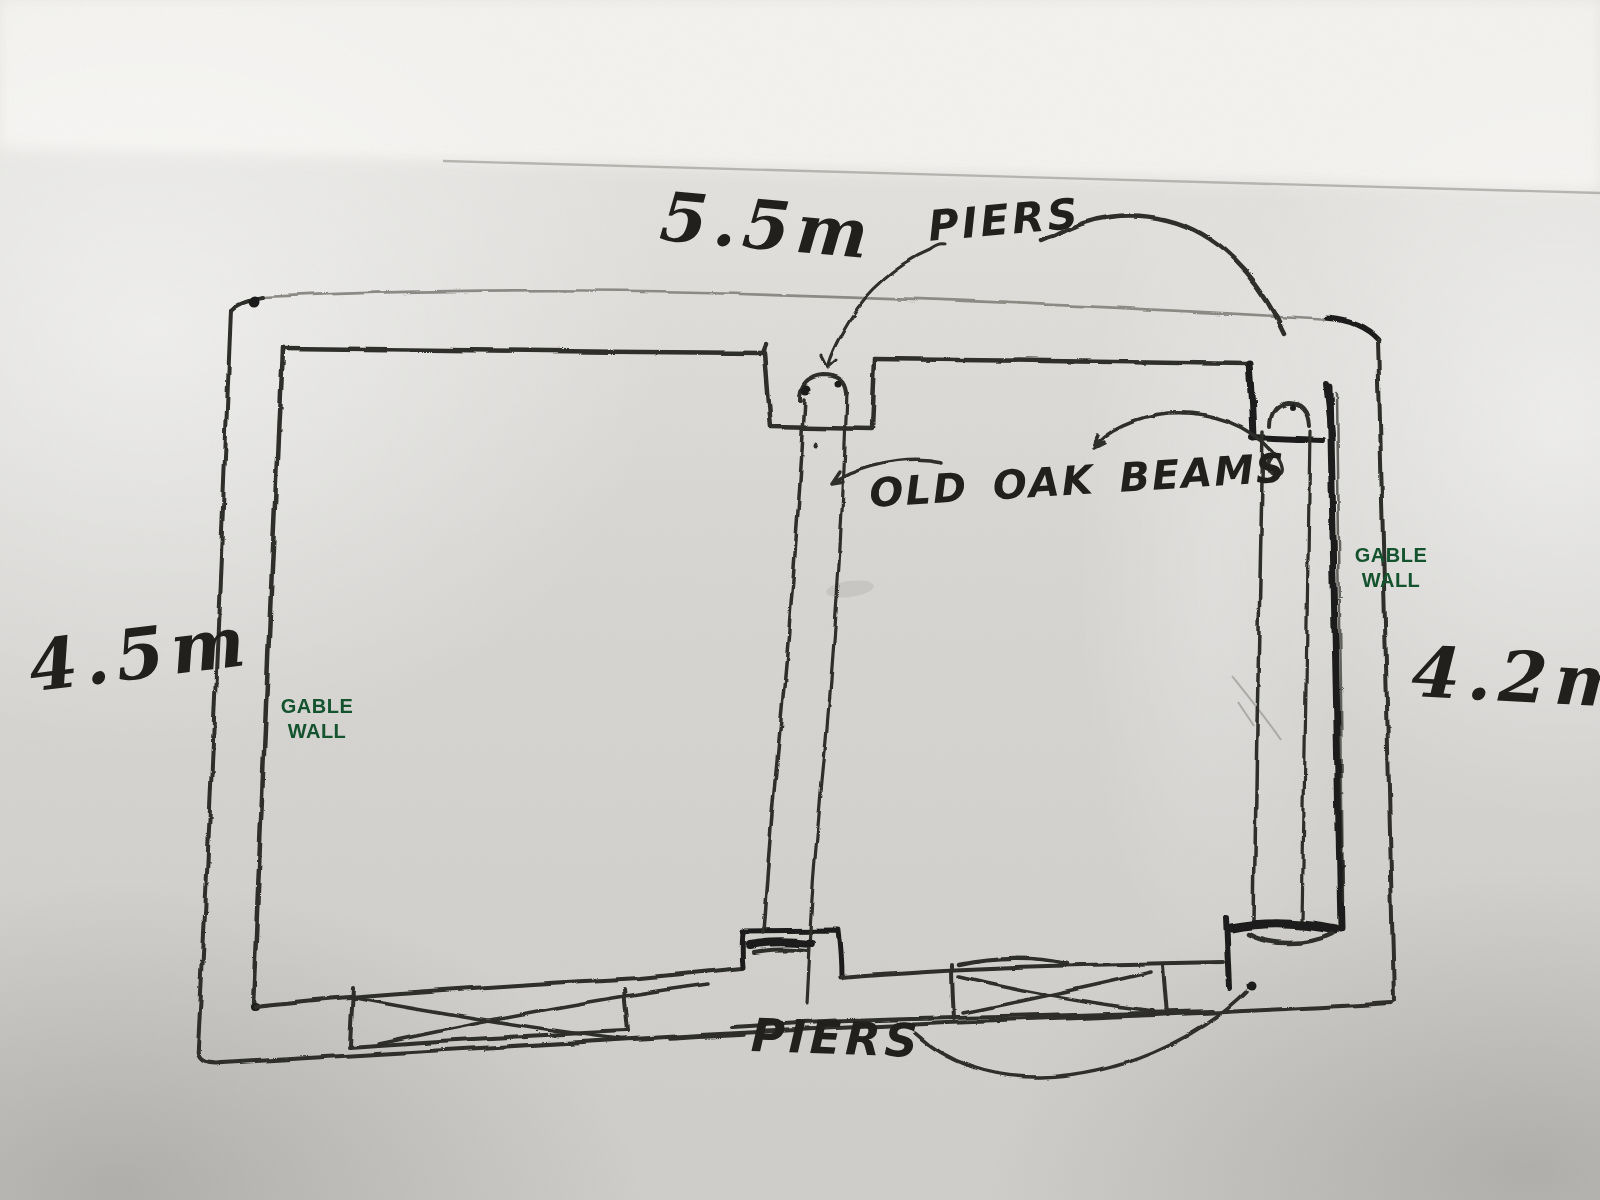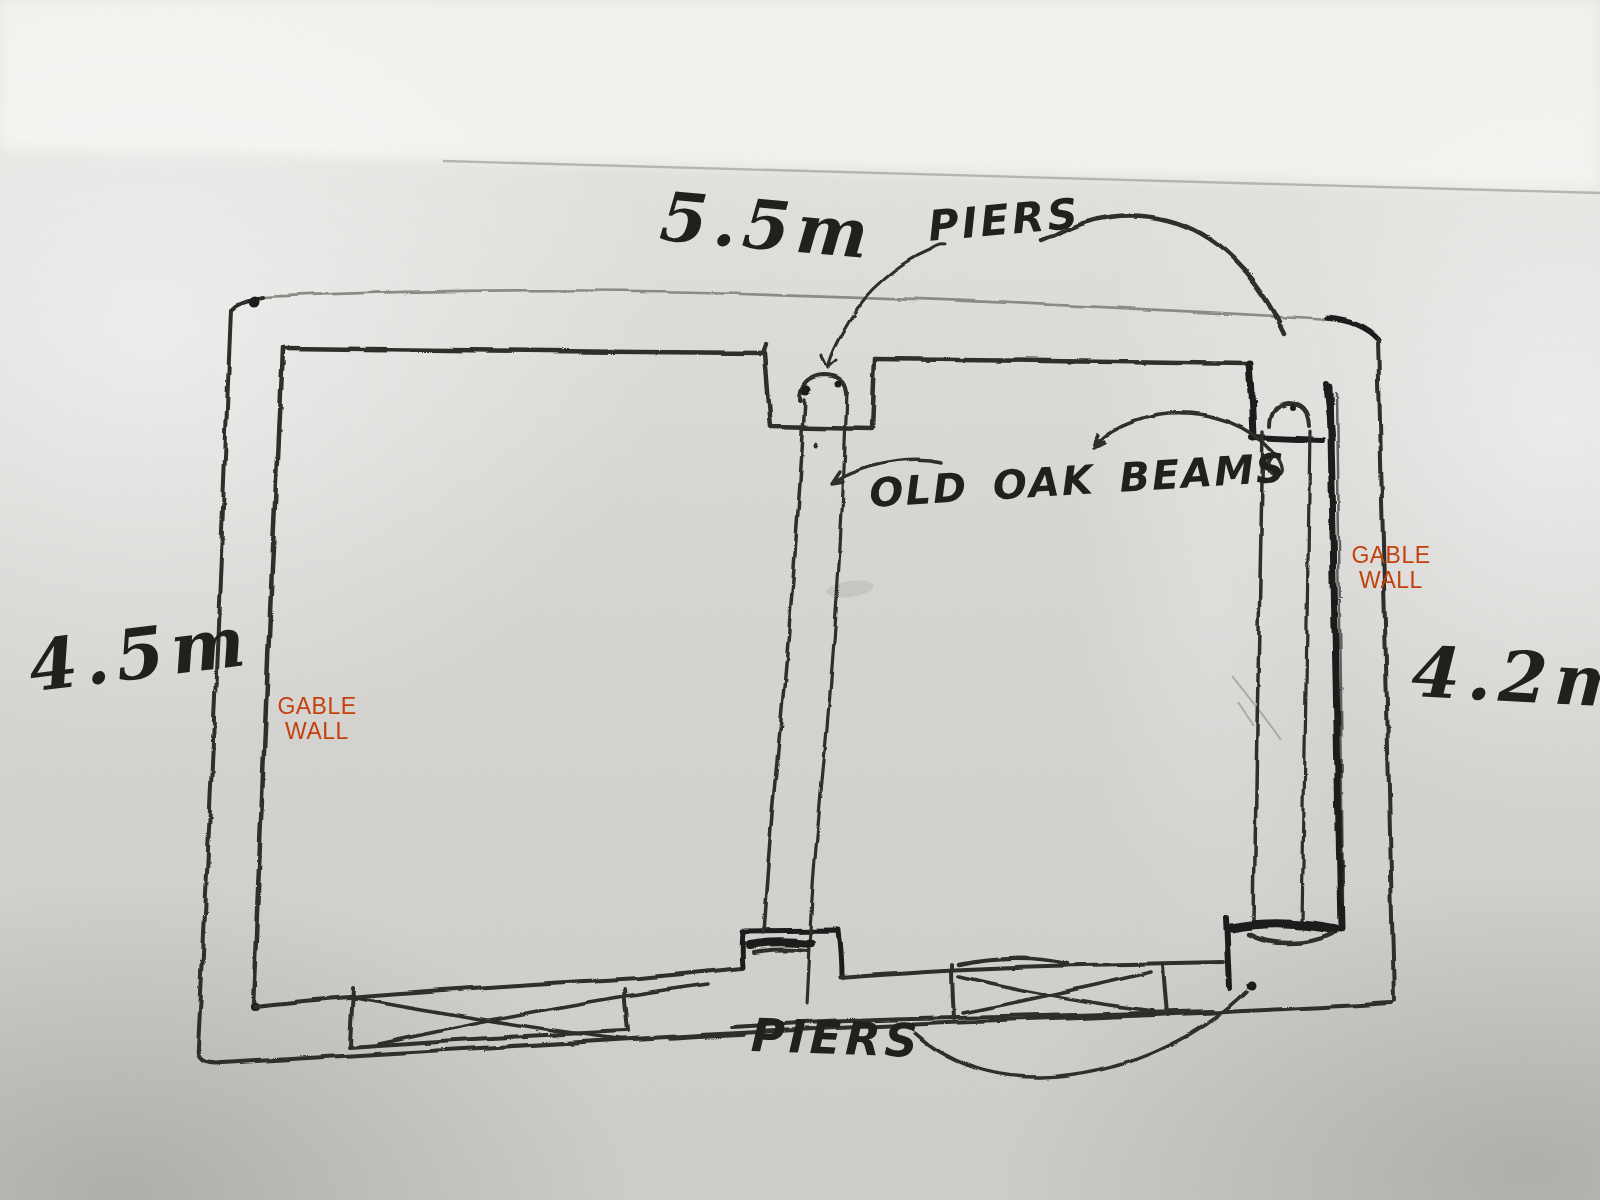--- a/index.html
+++ b/index.html
@@ -10,22 +10,22 @@
   #stage{
     position:relative;width:1600px;height:1200px;overflow:hidden;
     background:var(--paper);
     font-family:"Liberation Sans",sans-serif;
   }
   #plan-svg{position:absolute;left:0;top:0;}
   .lbl{position:absolute;color:#21201d;transform-origin:left top;white-space:nowrap;}
   .hand-num{font-family:"DejaVu Serif",serif;font-style:italic;font-weight:700;}
   .hand-cap{font-family:"DejaVu Sans",sans-serif;font-style:italic;font-weight:700;}
   .typed{
-    font-family:"Liberation Sans",sans-serif;font-size:23px;line-height:25px;
-    font-weight:400;color:#c2410c;text-align:center;white-space:pre-line;letter-spacing:.5px;
+    font-family:"Liberation Sans",sans-serif;font-size:20px;line-height:25px;
+    font-weight:700;color:#14532d;text-align:center;white-space:pre-line;letter-spacing:.5px;
   }
   #dim-top{left:664px;top:176px;font-size:68px;letter-spacing:6px;transform:rotate(5deg);}
   #piers-top{left:926px;top:202px;font-size:42px;letter-spacing:3px;transform:rotate(-5deg);}
   #beams-label{left:868px;top:470px;font-size:40px;letter-spacing:2px;word-spacing:9px;transform:rotate(-3.5deg);}
   #dim-left{left:24px;top:626px;font-size:70px;letter-spacing:7px;transform:rotate(-7deg);}
   #dim-right{left:1414px;top:630px;font-size:70px;letter-spacing:7px;transform:rotate(3deg);}
   #piers-bottom{left:752px;top:1008px;font-size:46px;letter-spacing:4px;transform:rotate(2deg);}
   #gable-left{left:260px;top:694px;width:114px;white-space:pre-line;}
   #gable-right{left:1334px;top:543px;width:114px;white-space:pre-line;}
 </style>

